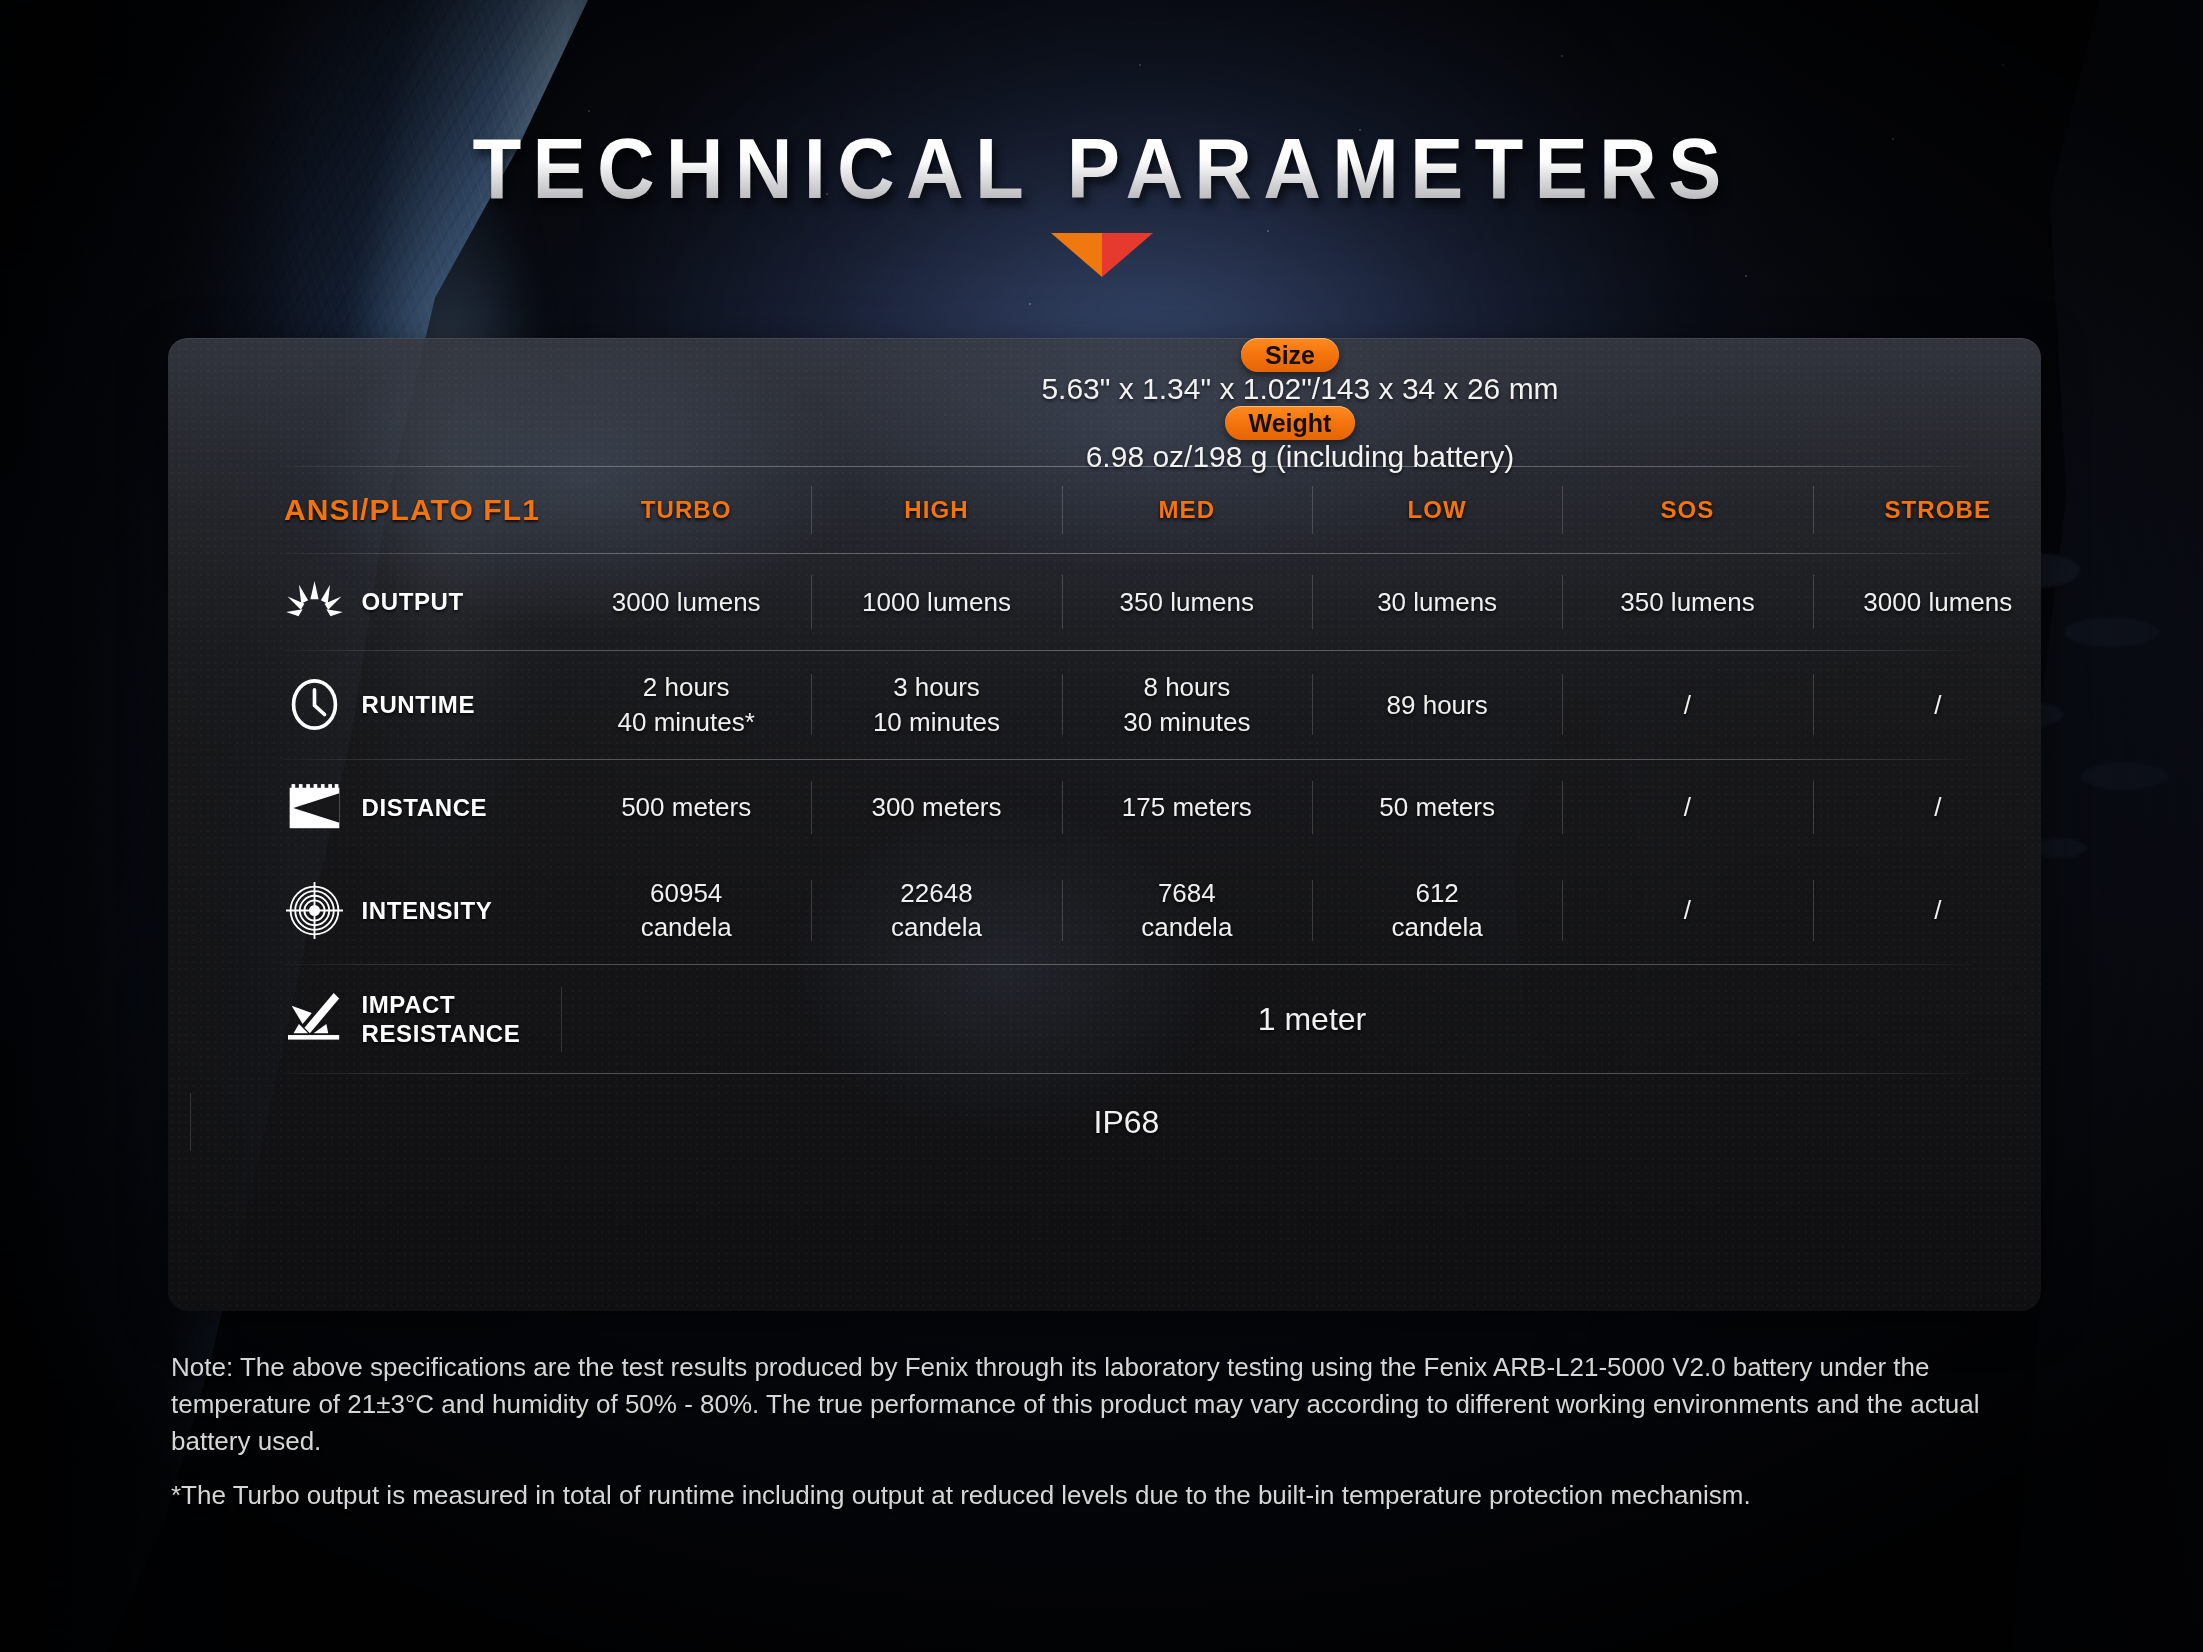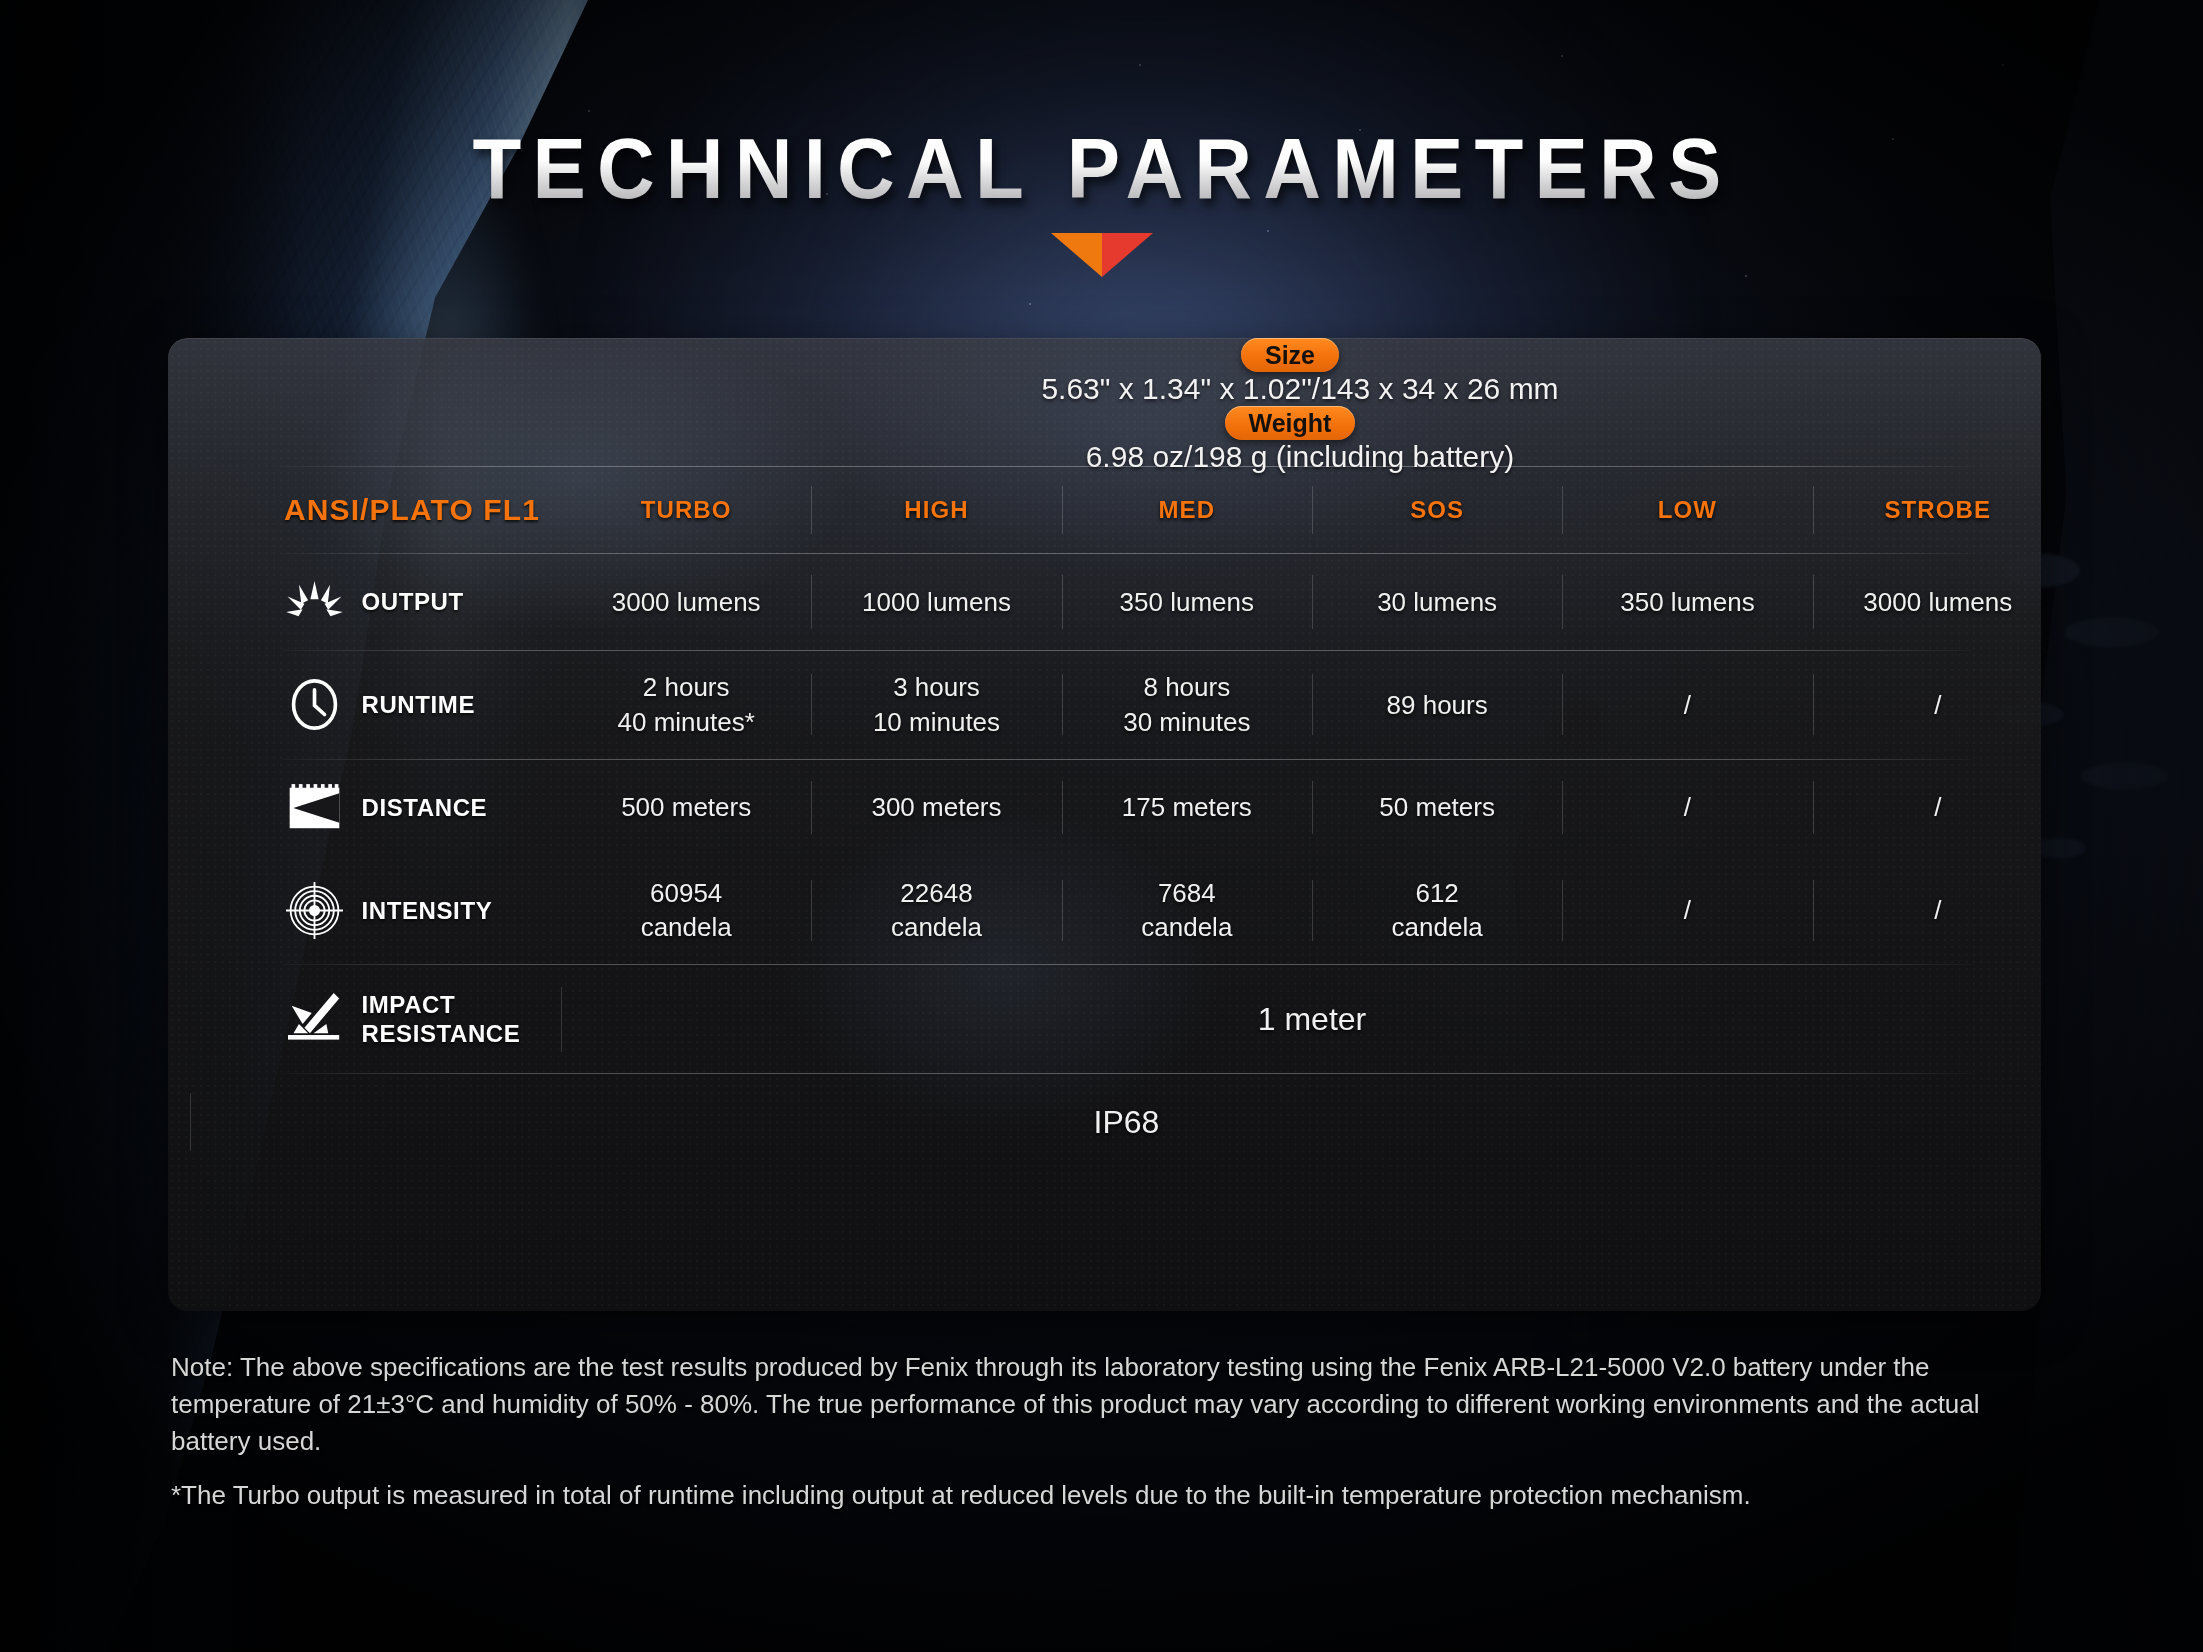--- a/index.html
+++ b/index.html
@@ -293,22 +293,22 @@
     <div class="sep"></div>
 
     <div class="row hrow">
       <div class="rowlabel">
         <span class="rlab">ANSI/PLATO FL1</span>
       </div>
       <div class="cells">
         <div class="cell head">TURBO</div>
         <div class="cell head">HIGH</div>
         <div class="cell head">MED</div>
+        <div class="cell head">LOW</div>
         <div class="cell head">SOS</div>
-        <div class="cell head">LOW</div>
         <div class="cell head">STROBE</div>
       </div>
     </div>
     <div class="sep"></div>
 
     <div class="row r1">
       <div class="rowlabel">
         <span class="ico">
           <svg width="57" height="42" viewBox="0 0 62 46">
             <g fill="#ffffff">

